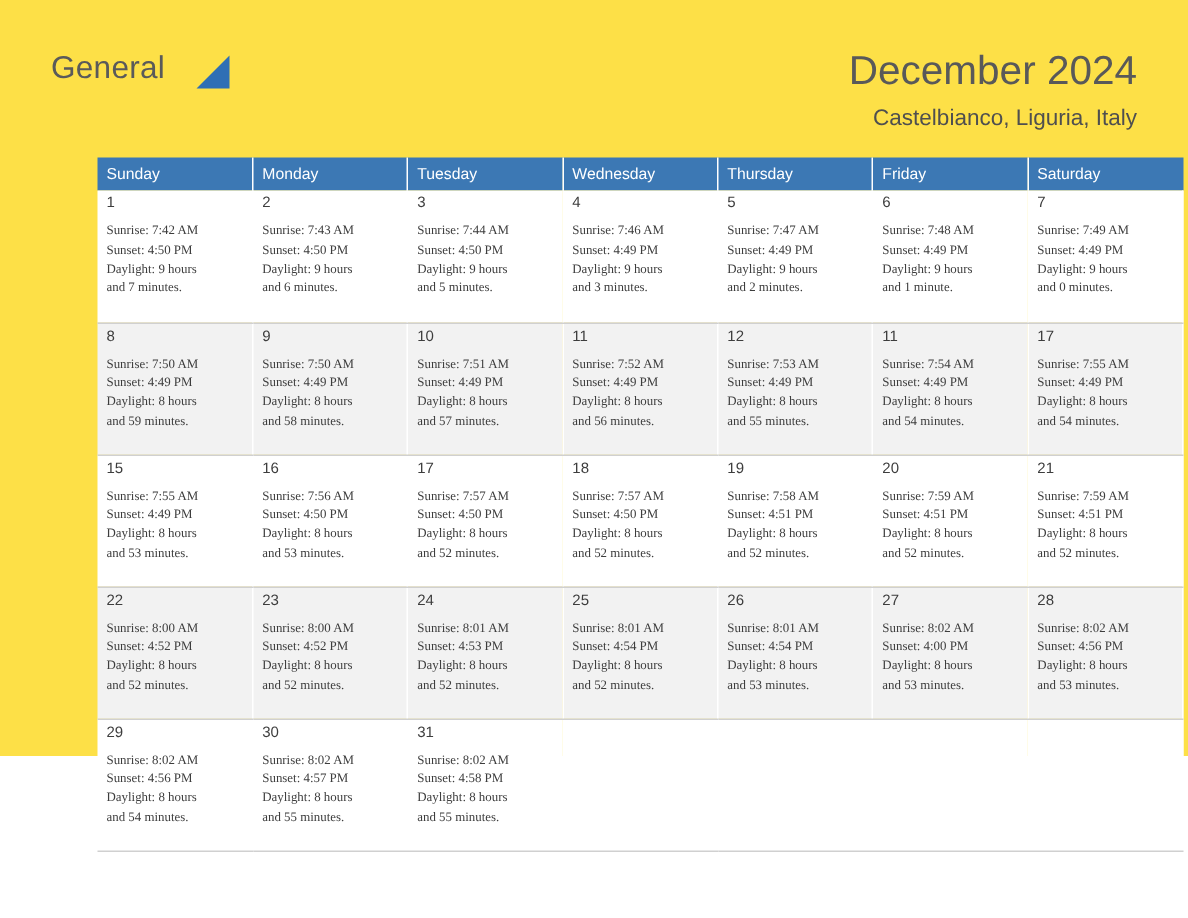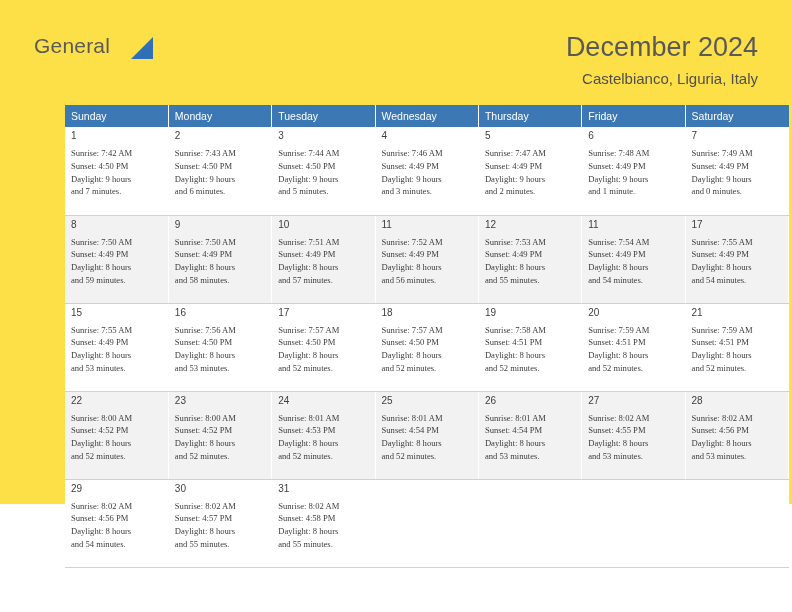--- a/index.html
+++ b/index.html
@@ -381,21 +381,21 @@
               <div>Sunrise: 8:01 AM</div>
               <div>Sunset: 4:54 PM</div>
               <div>Daylight: 8 hours</div>
               <div>and 53 minutes.</div>
             </div>
           </td>
           <td>
             <div class="daynum">27</div>
             <div class="info">
               <div>Sunrise: 8:02 AM</div>
-              <div>Sunset: 4:55 PM</div>
+              <div>Sunset: 4:00 PM</div>
               <div>Daylight: 8 hours</div>
               <div>and 53 minutes.</div>
             </div>
           </td>
           <td>
             <div class="daynum">28</div>
             <div class="info">
               <div>Sunrise: 8:02 AM</div>
               <div>Sunset: 4:56 PM</div>
               <div>Daylight: 8 hours</div>

